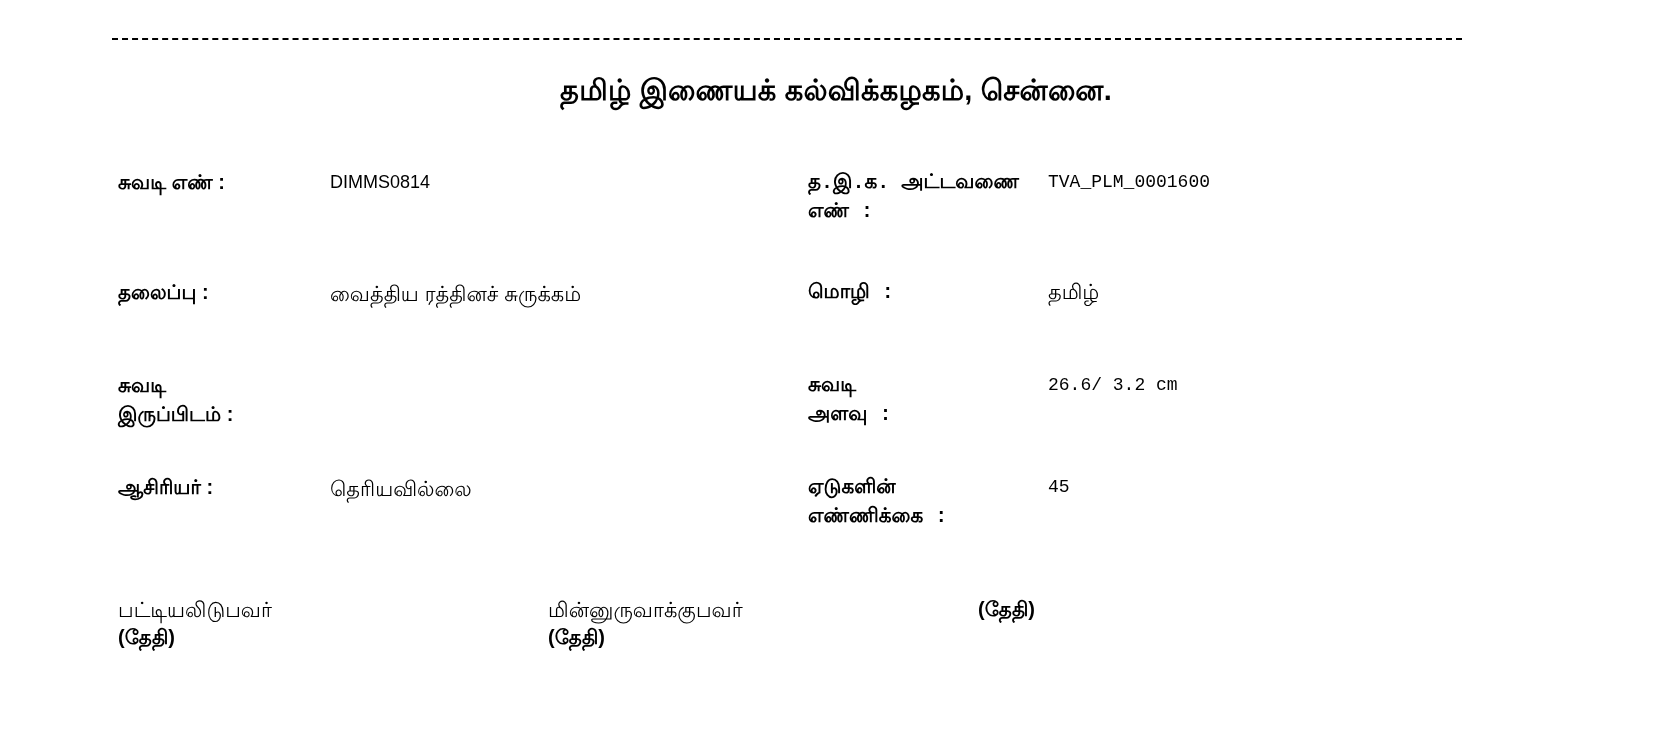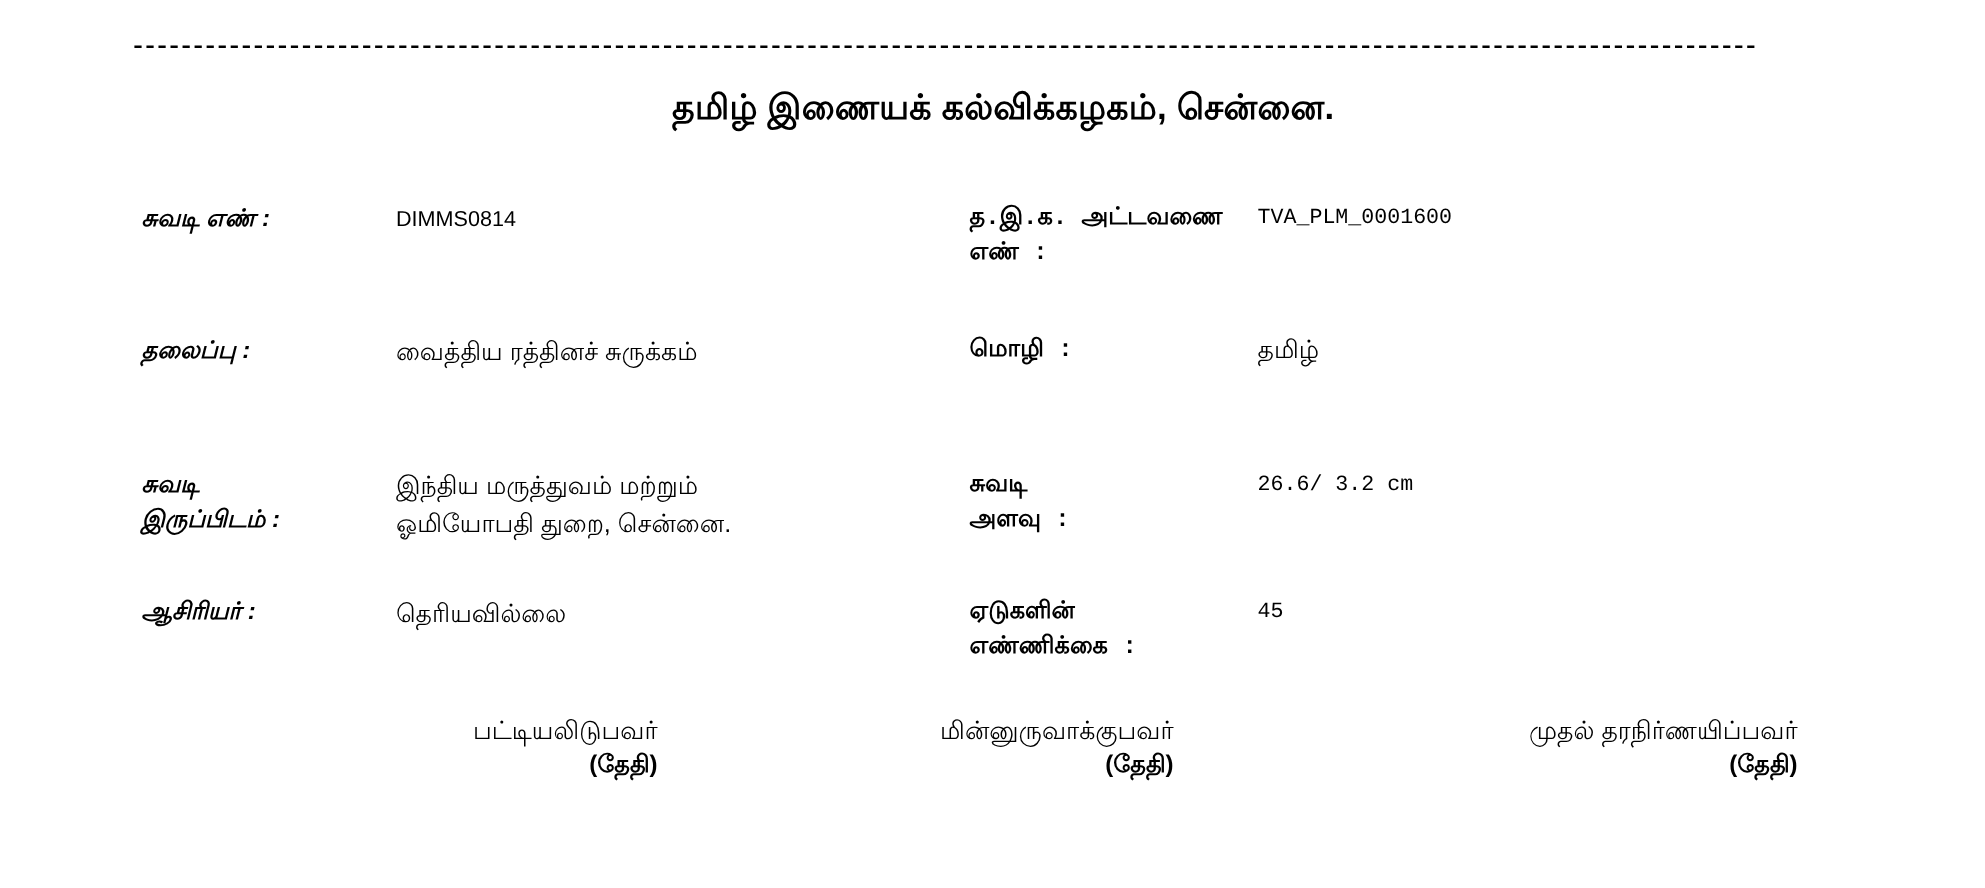--- a/index.html
+++ b/index.html
@@ -58,48 +58,48 @@
   .cell.right {
     width: 700px;
     font-family: Liberation Mono, monospace;
   }
   .label {
     font-size: 20px;
     font-weight: bold;
     line-height: 1.45;
     white-space: pre-line;
   }
-  .label.l1 { width: 212px; font-style: italic; }
+  .label.l1 { width: 212px; }
   .label.l2 { width: 240px; }
   .value {
     font-size: 19px;
     line-height: 1.45;
     white-space: pre-line;
     padding-top: 1px;
   }
   .value.mono-ish {
     font-size: 18px;
     text-align: right;
   }
   .value.tamil {
     font-size: 21px;
   }
   .row.r1 { margin-bottom: 52px; }
-  .row.r2 { margin-bottom: 81px; }
+  .row.r2 { margin-bottom: 62px; }
   .row.r3 { margin-bottom: 44px; }
 
   .signatures {
     position: absolute;
     left: 118px;
     top: 596px;
     width: 1420px;
     display: flex;
   }
   .sig {
-    text-align: right;
+    text-align: left;
     font-size: 21px;
     line-height: 1.35;
   }
   .sig .date {
     font-weight: bold;
     font-size: 20px;
   }
   .sig.s1 { width: 430px; }
   .sig.s2 { width: 430px; }
   .sig.s3 { width: 520px; }
@@ -135,22 +135,20 @@
       <div class="cell right">
         <div class="label l2">மொழி :</div>
         <div class="value tamil">தமிழ்</div>
       </div>
     </div>
 
     <div class="row r3">
       <div class="cell left">
         <div class="label l1">சுவடி
 இருப்பிடம் :</div>
-        <div class="value tamil">இந்திய மருத்துவம் மற்றும்
-ஓமியோபதி துறை, சென்னை.</div>
       </div>
       <div class="cell right">
         <div class="label l2">சுவடி
 அளவு :</div>
         <div class="value mono-ish">26.6/ 3.2 cm</div>
       </div>
     </div>
 
     <div class="row">
       <div class="cell left">
@@ -169,18 +167,17 @@
   <div class="signatures">
     <div class="sig s1">
       <div>பட்டியலிடுபவர்</div>
       <div class="date">(தேதி)</div>
     </div>
     <div class="sig s2">
       <div>மின்னுருவாக்குபவர்</div>
       <div class="date">(தேதி)</div>
     </div>
     <div class="sig s3">
-      <div>முதல் தரநிர்ணயிப்பவர்</div>
       <div class="date">(தேதி)</div>
     </div>
   </div>
 
 </div>
 
 </body></html>

